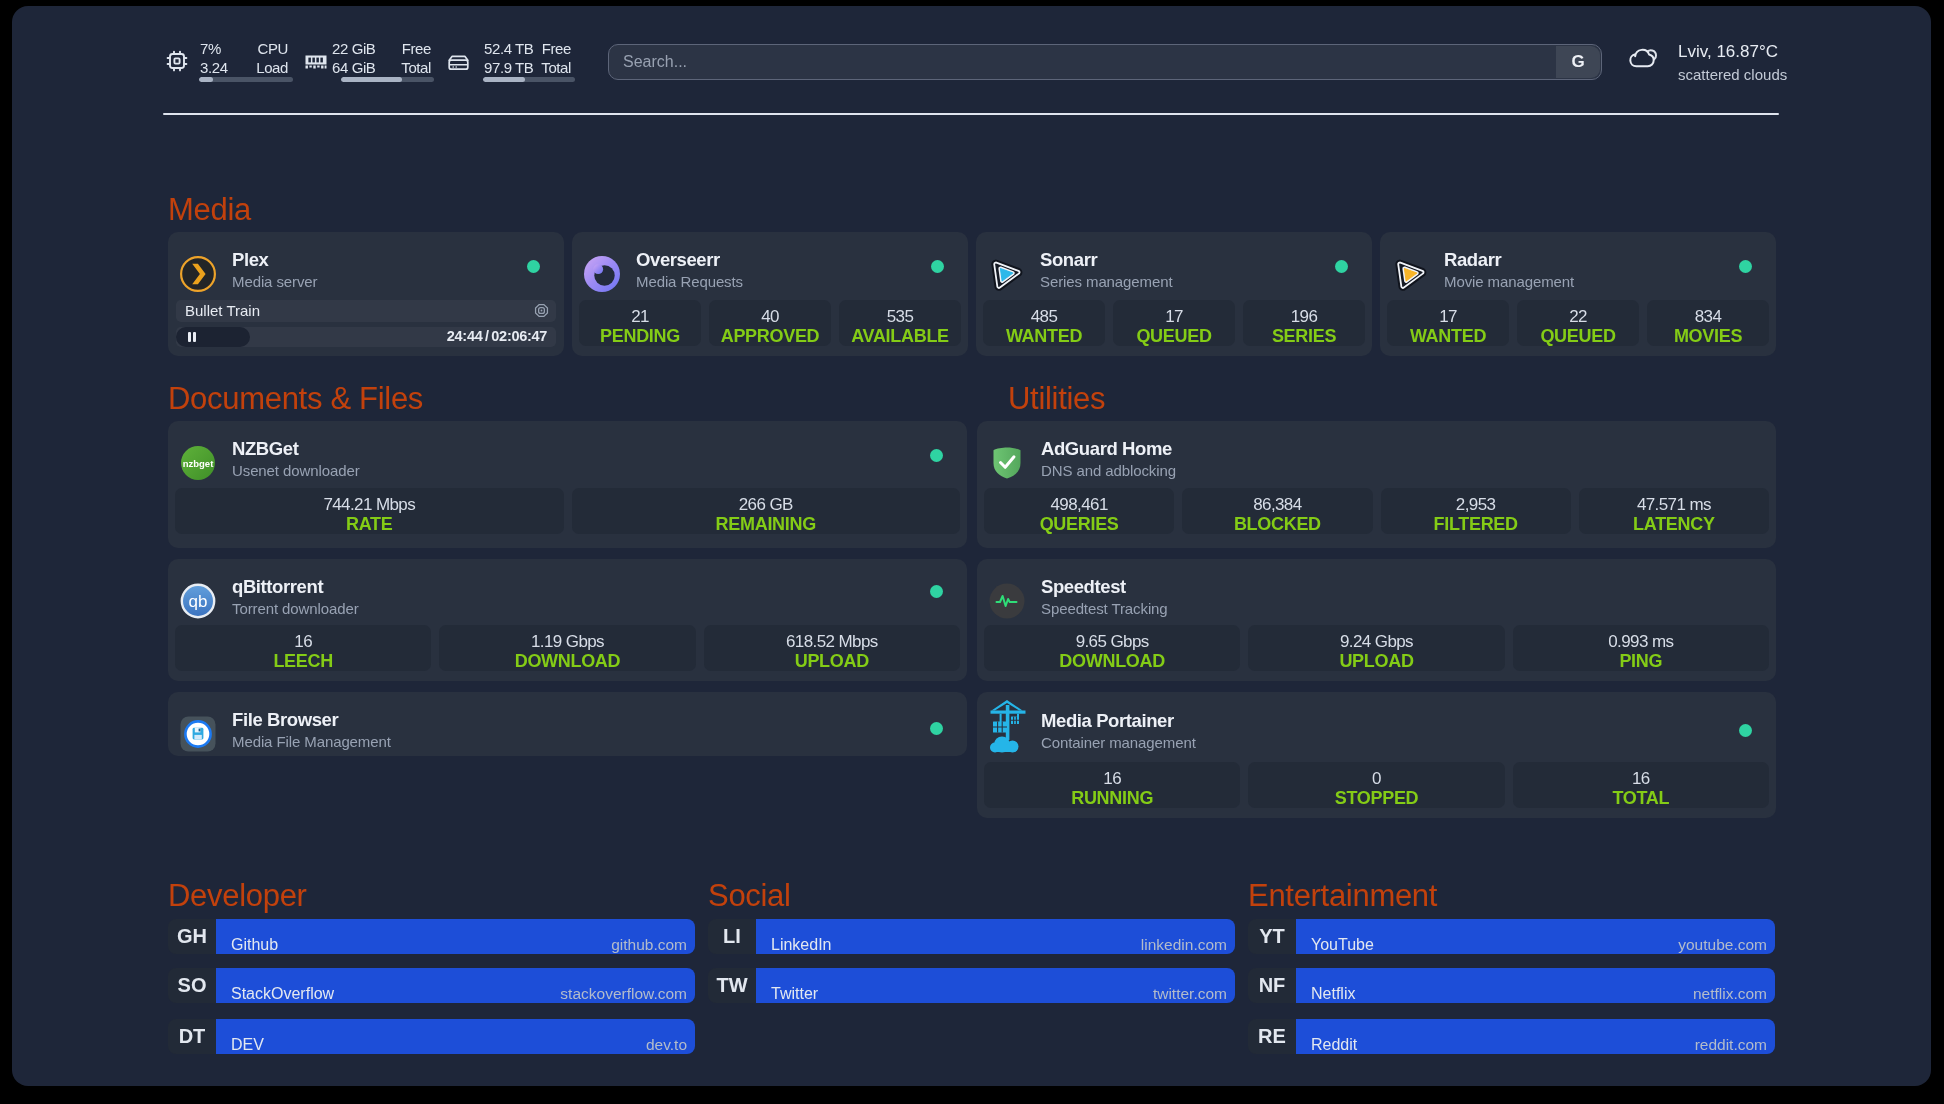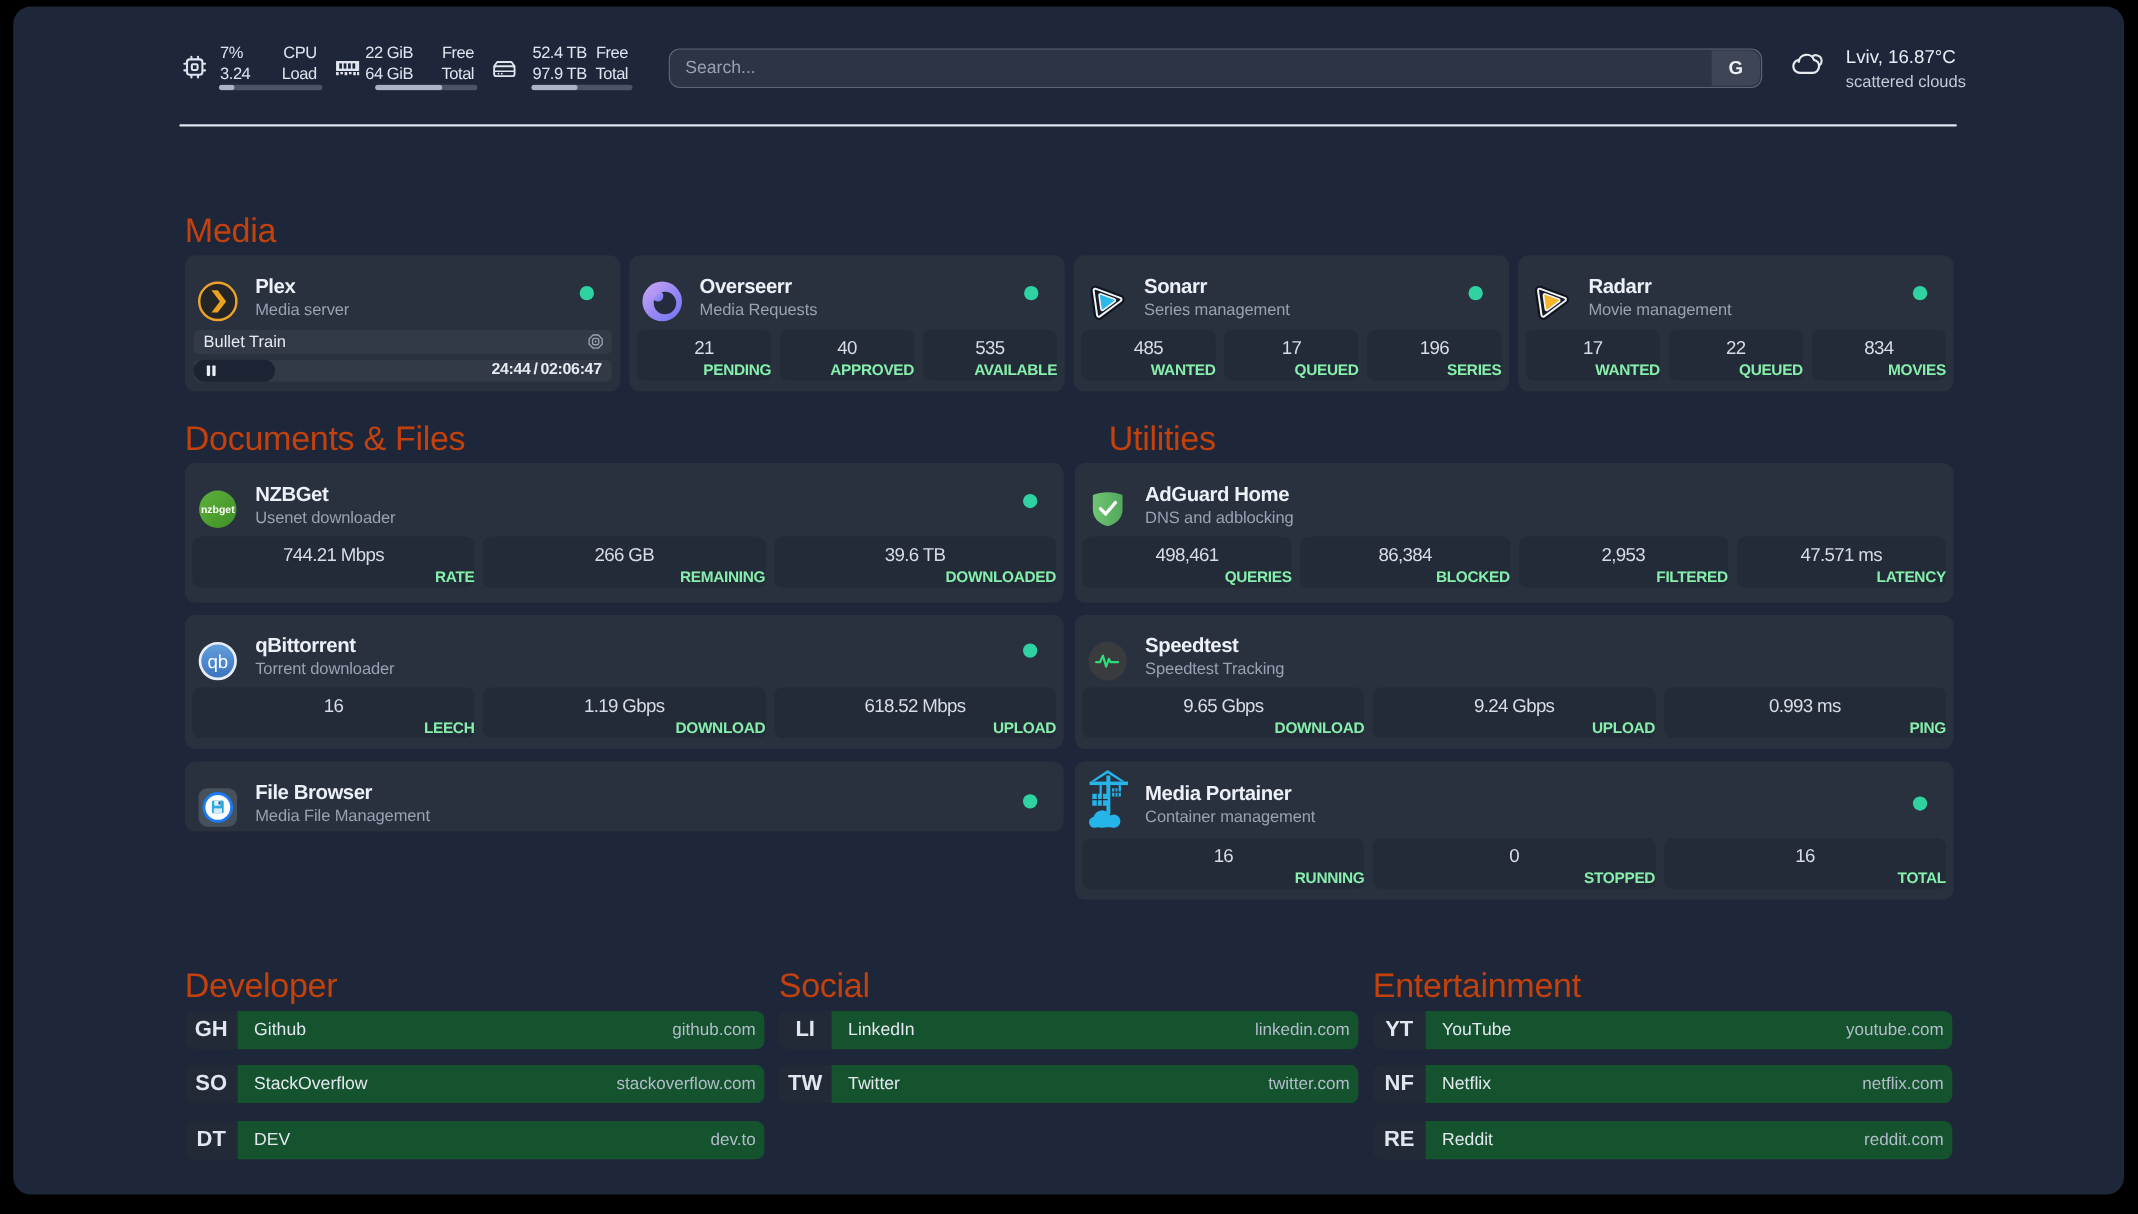--- a/index.html
+++ b/index.html
@@ -28,28 +28,28 @@
   .card { position:absolute; background:#29313f; border-radius:10px; }
   .hdr { position:absolute; left:12px; top:16px; display:flex; align-items:flex-end; }
   .hico { width:36px; height:36px; flex:0 0 36px; overflow:visible; }
   .htxt { margin-left:16px; }
   .htxt .t { font-size:18.5px; font-weight:600; color:#edf0f6; line-height:24px; letter-spacing:-0.4px; }
   .htxt .s { font-size:15px; color:#98a2b3; line-height:20px; letter-spacing:-0.1px; }
   .dot { position:absolute; width:13px; height:13px; border-radius:50%; background:#2fd3a2; }
   .stats { position:absolute; left:7px; right:7px; display:flex; gap:8px; }
   .stat { flex:1; background:#232b38; border-radius:7px; height:46px; text-align:center; padding-top:7px; }
   .stat .n { font-size:17px; color:#d7dde7; line-height:20px; letter-spacing:-0.6px; }
-  .stat .l { font-size:14px; font-weight:700; color:#86efac; line-height:18px; letter-spacing:-0.3px;text-align:right; }
+  .stat .l { font-size:18px; font-weight:700; color:#84cc16; line-height:18px; letter-spacing:-0.3px; }
   
   .prow { position:absolute; left:8px; right:8px; background:rgba(255,255,255,0.045); border-radius:5px; }
   
   .bmrow { position:absolute; height:35px; border-radius:8px; background:#222a37; overflow:hidden; display:flex; }
   .bmabbr { width:48px; display:flex; align-items:center; justify-content:center;
     font-size:20px; font-weight:600; color:#e2e7ef; flex:0 0 48px; }
-  .bmmain { flex:1; background:#14532d; display:flex; align-items:center; }
+  .bmmain { flex:1; background:#1d4ed8; display:flex; align-items:flex-end; }
   .bmname { margin-left:15px; font-size:16px; font-weight:400; color:#e3e8f0; flex:1; }
   .bmdom { margin-right:8px; font-size:15.5px; color:#b3bccb; }
 </style>
 </head>
 <body>
 <div id="panel"></div>
 
 <svg class="abs" style="left:165px;top:49px" width="24" height="24" viewBox="0 0 24 24" fill="none" stroke="#dfe5ee" stroke-width="1.9" stroke-linecap="round" stroke-linejoin="round">
   <rect x="5" y="5" width="14" height="14" rx="2.5"></rect>
   <rect x="9.4" y="9.4" width="5.2" height="5.2" rx="1"></rect>
@@ -258,24 +258,20 @@
   </div>
   <div class="dot" style="right:24px;top:28px"></div>
   <div class="stats" style="top:67px">
     <div class="stat">
         <div class="n">744.21 Mbps</div>
         <div class="l">RATE</div>
       </div>
     <div class="stat">
         <div class="n">266 GB</div>
         <div class="l">REMAINING</div>
-      </div>
-    <div class="stat">
-        <div class="n">39.6 TB</div>
-        <div class="l">DOWNLOADED</div>
       </div>
   </div>
 </div>
 
 <div class="card" style="left:977px;top:421px;width:799px;height:127px">
   <div class="hdr">
     <svg class="hico" viewBox="0 0 36 36">
       <defs>
           <linearGradient id="adg" x1="0" y1="0" x2="1" y2="0">
         <stop offset="0" stop-color="#6ec573"></stop>

